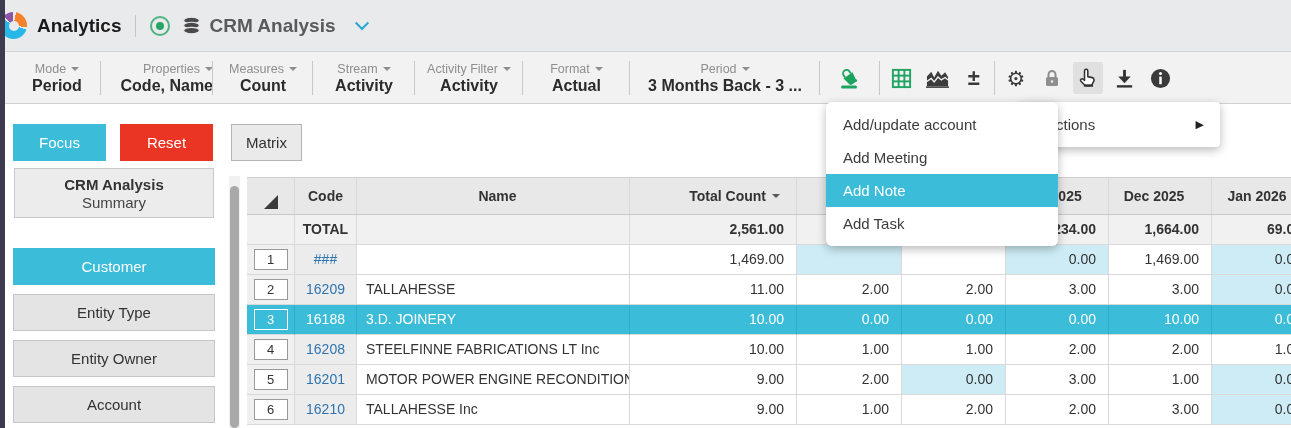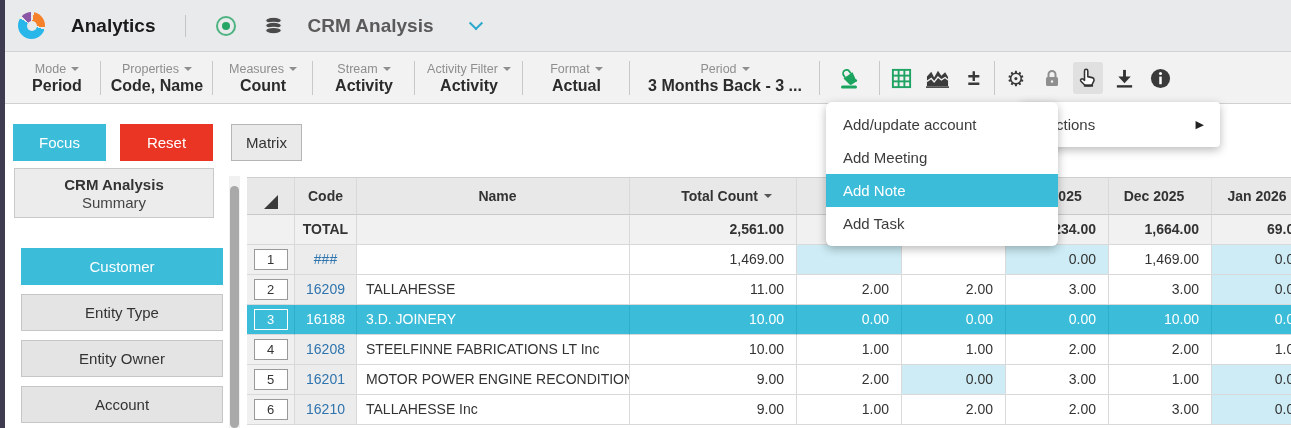--- a/index.html
+++ b/index.html
@@ -4,21 +4,21 @@
 <style>
   * { margin:0; padding:0; box-sizing:border-box; }
   body { font-family:"Liberation Sans", sans-serif; background:#fff; }
   #screen { position:relative; width:1291px; height:428px; overflow:hidden; background:#fff; }
 
   
   .left-edge { position:absolute; left:0; top:0; width:5px; height:428px; background:#3e3a50; z-index:30; }
 
   
   .app-header { position:absolute; left:0; top:0; width:1291px; height:52px; background:#e9eaec;
-    border-bottom:1px solid #d2d2d5; display:flex; align-items:center; padding-left:18px; z-index:10;gap:16px; }
+    border-bottom:1px solid #d2d2d5; display:flex; align-items:center; z-index:10; }
   .logo { width:27px; height:27px; border-radius:50%; position:relative; flex:0 0 auto;
     background:conic-gradient(from 0deg, #e9eaec 0 3%, #f5822b 3% 27%, #e9eaec 27% 30%, #29b7ea 30% 84%, #e9eaec 84% 87%, #8a56a5 87% 100%); }
   .logo::after { content:""; position:absolute; left:8.5px; top:8.5px; width:10px; height:10px; border-radius:50%; background:#e9eaec; }
   .brand { font-size:19px; font-weight:bold; color:#1a1a1a; margin-left:10px; }
   .hdr-divider { width:1px; height:22px; background:#c5c5c8; margin:0 14px; }
   .status-ring { width:20px; height:20px; border:2px solid #4db381; border-radius:50%; position:relative; }
   .status-ring::after { content:""; position:absolute; left:4px; top:4px; width:8px; height:8px; border-radius:50%; background:#27a566; }
   .db-icon { margin-left:12px; }
   .model-title { font-size:19px; font-weight:bold; color:#5a5a5a; margin-left:8px; }
   .hdr-chevron { width:10px; height:10px; border-right:2.5px solid #2ba9cd; border-bottom:2.5px solid #2ba9cd;
@@ -48,21 +48,21 @@
     font-size:15px; cursor:pointer; z-index:5; }
   .btn-focus { left:13px; top:124px; width:93px; background:#3bbcd9; color:#fff; }
   .btn-reset { left:120px; top:124px; width:93px; background:#ea3524; color:#fff; }
   .btn-matrix { left:231px; top:124px; width:71px; background:#eaeaea; color:#333; border:1px solid #b5b5b5; }
 
   
   .summary-box { position:absolute; left:14px; top:168px; width:200px; height:50px; background:#ececec;
     border:1px solid #c9c9c9; display:flex; flex-direction:column; align-items:center; justify-content:center; z-index:5; }
   .summary-title { font-size:15px; font-weight:bold; color:#333; }
   .summary-sub { font-size:15px; color:#444; margin-top:1px; }
-  .side-items { position:absolute; left:21px; top:248px; width:202px; display:flex; flex-direction:column; gap:9px; z-index:5; }
+  .side-items { position:absolute; left:13px; top:248px; width:202px; display:flex; flex-direction:column; gap:9px; z-index:5; }
   .side-item { height:37px; display:flex; align-items:center; justify-content:center; font-size:15px;
     background:#e4e4e4; border:1px solid #c6c6c6; color:#333; cursor:pointer; }
   .side-item.active { background:#3bbcd9; border-color:#3bbcd9; color:#fff; }
 
   
   .vscroll { position:absolute; left:229px; top:176px; width:11px; height:252px; background:#f1f1f1; z-index:5; }
   .vscroll-thumb { position:absolute; left:1px; top:10px; width:9px; height:242px; background:#a9a9a9; border-radius:5px; }
 
   
   .grid { position:absolute; left:247px; top:177px; width:1068px; z-index:4; border-top:1px solid #cfcfcf; }
@@ -72,21 +72,21 @@
   .c-num  { width:48px; background:#f0f0f0; display:flex; align-items:center; justify-content:center; }
   .c-code { width:62px; background:#ececec; text-align:center; }
   .c-name { width:273px; background:#fff; padding-left:9px; }
   .c-total{ width:167px; background:#fff; text-align:right; padding-right:12px; }
   .c-a    { width:105px; background:#fff; text-align:right; padding-right:12px; }
   .c-b    { width:104px; background:#fff; text-align:right; padding-right:12px; }
   .c-m    { width:103px; background:#fff; text-align:right; padding-right:12px; }
 
   .g-head .g-cell { height:37px; line-height:36px; background:#e8e8e8; font-weight:bold; border-bottom:1px solid #c9c9c9;text-align:center; }
   .corner-tri { width:0; height:0; border-left:14px solid transparent; border-bottom:14px solid #3a3a3a; margin-top:11px; }
-  .head-total { display:flex; align-items:center; justify-content:flex-end; gap:6px; padding-right:24px; }
+  .head-total { display:flex; align-items:center; justify-content:flex-end; gap:6px; padding-right:16px; }
   .sort-caret { width:0; height:0; border-left:4px solid transparent; border-right:4px solid transparent; border-top:4px solid #555; }
 
   .g-total .g-cell { height:35px; line-height:34px; background:#f1f1f1; font-weight:bold; }
   .g-body .g-cell { height:30px; line-height:29px; }
   .num-box { width:34px; height:21px; line-height:19px; text-align:center; background:#fff; border:1px solid #999;
     font-size:13px; color:#333; }
   .code-link { color:#2e74ae; cursor:pointer; }
   .zero { background:#cdecf5 !important; }
   .g-row.sel .g-cell { background:#3bbcd9 !important; color:#fff; border-right-color:#2fadc9; }
   .g-row.sel .num-box { background:#3bbcd9; border-color:#fff; color:#fff; }
@@ -124,21 +124,21 @@
     <div class="hdr-chevron"></div>
   </div>
 
   <div class="toolbar">
     <div class="tb-pad"></div>
     <div id="tb-groups" style="display:flex;">
         <div class="tb-group" style="width: 88px;">
           <div class="tb-label">Mode<span class="caret-down"></span></div>
           <div class="tb-value">Period</div>
         </div>
-        <div class="tb-group" style="width: 112px;">
+        <div class="tb-group" style="width: 112px; align-items: flex-end;">
           <div class="tb-label">Properties<span class="caret-down"></span></div>
           <div class="tb-value">Code, Name</div>
         </div>
         <div class="tb-group" style="width: 100px;">
           <div class="tb-label">Measures<span class="caret-down"></span></div>
           <div class="tb-value">Count</div>
         </div>
         <div class="tb-group" style="width: 102px;">
           <div class="tb-label">Stream<span class="caret-down"></span></div>
           <div class="tb-value">Activity</div>

